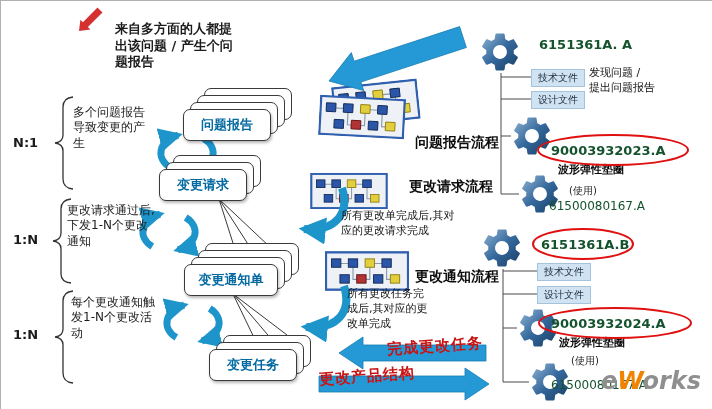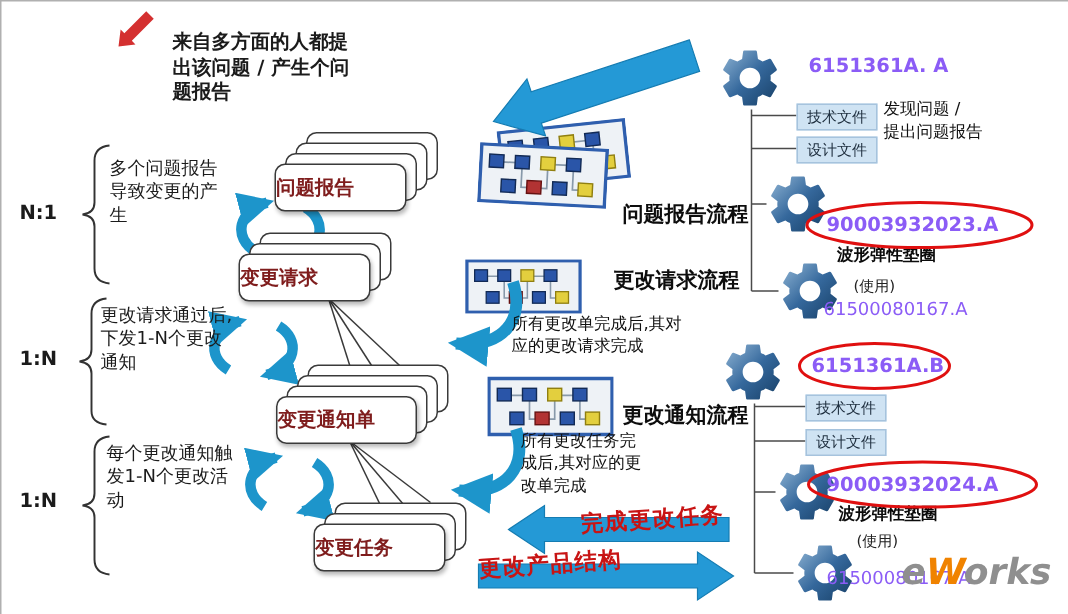--- a/index.html
+++ b/index.html
@@ -6,26 +6,26 @@
   .stage{position:relative;width:712px;height:409px;background:#ffffff;border:1px solid #b0b0b0;overflow:hidden;}
   .abs{position:absolute;}
   .pre{white-space:pre-line;}
   svg.layer{position:absolute;left:0;top:0;width:712px;height:409px;}
   .z1{z-index:1}.z2{z-index:2}.z3{z-index:3}
   .txt{color:#1b1b1b;line-height:1.28;}
   .intro{font-size:13px;font-weight:600;width:152px;margin-left:24px;}
   .ratio{font-size:13px;font-weight:bold;}
   .ann{font-size:12px;width:112px;}
   .card{position:absolute;width:86px;height:30px;background:#fff;border:1.5px solid #3a3a3a;border-radius:7px;z-index:2;}
-  .card.front{display:flex;align-items:center;justify-content:flex-start;font-size:13px;font-weight:bold;color:#7f1d1d;box-shadow:1px 2px 3px rgba(0,0,0,.28);}
+  .card.front{display:flex;align-items:center;justify-content:center;font-size:13px;font-weight:bold;color:#0369a1;box-shadow:1px 2px 3px rgba(0,0,0,.28);}
   .wide{width:92px;}
   .flowlabel{font-size:14px;font-weight:bold;color:#0d0d0d;z-index:2;}
   .smallnote{font-size:11px;color:#101010;z-index:2;}
   .redbanner{font-size:15px;font-weight:bold;color:#c81414;transform:rotate(-4deg);letter-spacing:1px;z-index:2;}
-  .partnum{font-size:13px;font-weight:bold;color:#8b5cf6;z-index:2;}
+  .partnum{font-size:13px;font-weight:bold;color:#14532d;z-index:2;}
   .partnum.normal{font-weight:normal;font-size:12px;}
   .partname{font-size:11px;font-weight:bold;color:#0b0b0b;z-index:2;text-align:center;}
   .usage{font-size:10px;color:#222;z-index:2;}
   .docbox{position:absolute;width:52px;height:16px;background:#cfe3f3;border:1px solid #a6c3dd;display:flex;align-items:center;justify-content:center;font-size:10px;color:#1c2c3c;z-index:2;}
   .wm{font-style:italic;font-weight:bold;font-size:24px;z-index:4;}
   .wm .e{color:#8f8f8f;}
   .wm .w{color:#f08300;}
   .wm .rest{color:#8f8f8f;}
 </style>
 </head>

